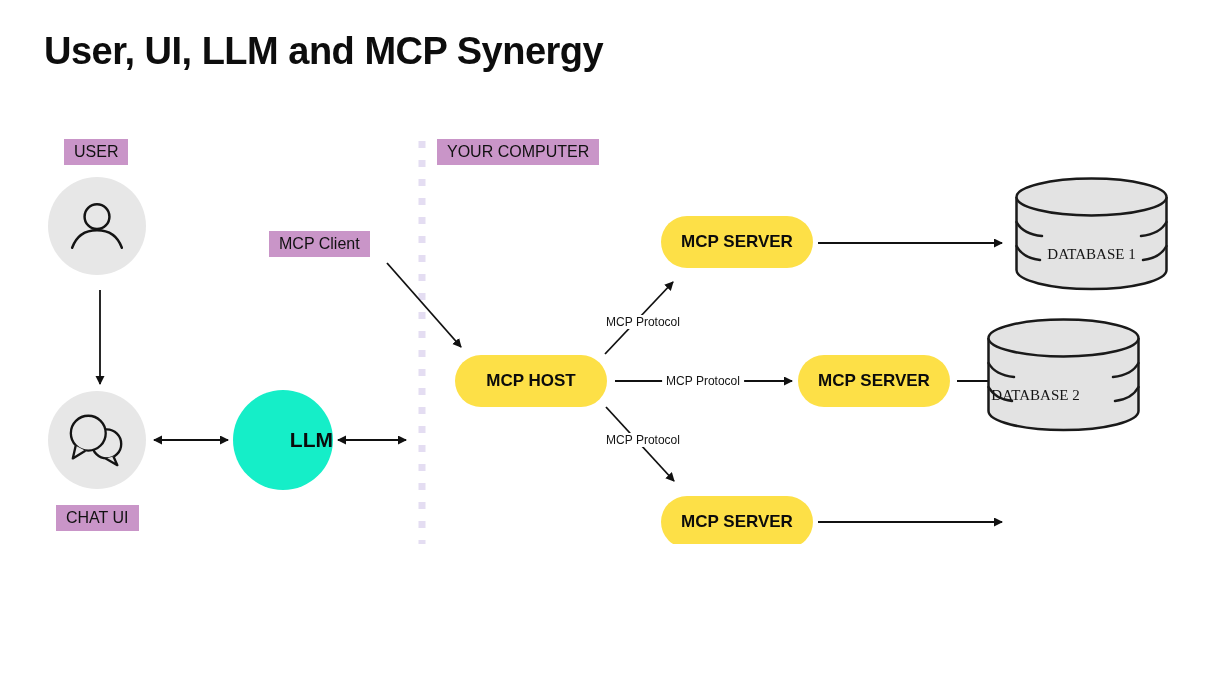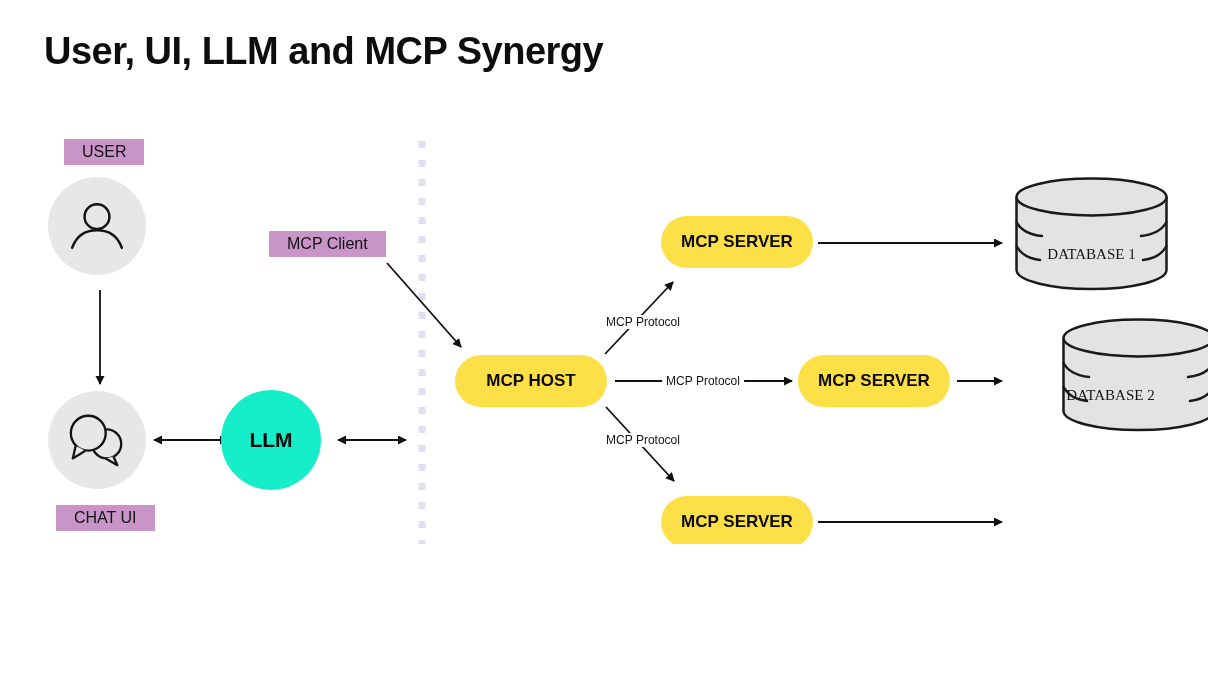--- a/index.html
+++ b/index.html
@@ -14,21 +14,21 @@
   .title {
     position: absolute; left: 44px; top: 30px;
     font-size: 38px; font-weight: 600; letter-spacing: -0.5px;
     color: #0d0d0d; white-space: nowrap;
   }
   svg.overlay { position: absolute; left: 0; top: 0; }
 
   .badge {
     position: absolute; height: 26px;
     display: inline-flex; align-items: center;
-    padding: 0 18px;
+    padding: 0 10px;
     background: #c995c8; color: #111;
     font-size: 16px; white-space: nowrap;
   }
   .circle-node {
     position: absolute; border-radius: 50%;
     display: flex; align-items: center; justify-content: center;
   }
   .gray-circle { width: 98px; height: 98px; background: #e7e7e7; }
   .llm-circle {
     width: 100px; height: 100px; background: #15eec8;
@@ -87,20 +87,21 @@
       <line x1="605" y1="354" x2="673" y2="282" marker-end="url(#ah)"></line>
       <line x1="615" y1="381" x2="792" y2="381" marker-end="url(#ah)"></line>
       <line x1="606" y1="407" x2="674" y2="481" marker-end="url(#ah)"></line>
       <line x1="818" y1="243" x2="1002" y2="243" marker-end="url(#ah)"></line>
       <line x1="957" y1="381" x2="1002" y2="381" marker-end="url(#ah)"></line>
       <line x1="818" y1="522" x2="1002" y2="522" marker-end="url(#ah)"></line>
     </g>
   </svg>
 
   <div class="badge" style="left:64px; top:139px;">USER</div>
+  <div class="badge" style="left:437px; top:139px;">YOUR COMPUTER</div>
   <div class="badge" style="left:269px; top:231px;">MCP Client</div>
   <div class="badge" style="left:56px; top:505px;">CHAT UI</div>
 
   <div class="circle-node gray-circle" style="left:48px; top:177px;">
     <svg width="58" height="58" viewBox="0 0 56 56">
       <circle cx="28" cy="19" r="12" fill="none" stroke="#141414" stroke-width="2.4"></circle>
       <path d="M 4 49 Q 10 32 28 32 Q 46 32 52 49" fill="none" stroke="#141414" stroke-width="2.4" stroke-linecap="round"></path>
     </svg>
   </div>
 
@@ -108,21 +109,21 @@
     <svg width="62" height="58" viewBox="0 0 64 58">
 
       <circle cx="42" cy="33" r="15" fill="#e7e7e7" stroke="#141414" stroke-width="2.4"></circle>
       <path d="M 49 46 L 53 55 L 41 48" fill="#e7e7e7" stroke="#141414" stroke-width="2.4" stroke-linejoin="round"></path>
 
       <circle cx="23" cy="22" r="18" fill="#e7e7e7" stroke="#141414" stroke-width="2.4"></circle>
       <path d="M 10 35 L 7 48 L 20 40" fill="#e7e7e7" stroke="#141414" stroke-width="2.4" stroke-linejoin="round"></path>
     </svg>
   </div>
 
-  <div class="circle-node llm-circle" style="left:221px; top:390px;">
+  <div class="circle-node llm-circle" style="left:233px; top:390px;justify-content:flex-end;">
     <span>LLM</span>
   </div>
 
   <div class="pill" style="left:455px; top:355px;">
     <span>MCP HOST</span>
   </div>
   <div class="pill" style="left:661px; top:216px;">
     <span>MCP SERVER</span>
   </div>
   <div class="pill" style="left:798px; top:355px;">
@@ -143,21 +144,21 @@
       <g fill="none" stroke="#1a1a1a" stroke-width="2.5" stroke-linecap="round">
         <path d="M 1.5 45 Q 8 57 27 59"></path>
           <path d="M 151.5 45 Q 145 57 126 59"></path>
         <path d="M 1.5 69 Q 8 81 25 83"></path>
           <path d="M 151.5 69 Q 145 81 128 83"></path>
       </g>
     </svg>
     <div class="db-label single">DATABASE 1</div>
   </div>
 
-  <div class="db" style="left:1034px; top:318px;padding-left:28px;">
+  <div class="db" style="left:959px; top:318px;padding-left:28px;">
     <svg width="153" height="114" viewBox="0 0 153 114">
       <path d="M 1.5 20 L 1.5 93 A 75 19 0 0 0 151.5 93 L 151.5 20" fill="#e3e3e3" stroke="#1a1a1a" stroke-width="2.5"></path>
       <ellipse cx="76.5" cy="20" rx="75" ry="18.5" fill="#e3e3e3" stroke="#1a1a1a" stroke-width="2.5"></ellipse>
       <g fill="none" stroke="#1a1a1a" stroke-width="2.5" stroke-linecap="round">
         <path d="M 1.5 45 Q 8 57 27 59"></path>
           <path d="M 151.5 45 Q 145 57 126 59"></path>
         <path d="M 1.5 69 Q 8 81 25 83"></path>
           <path d="M 151.5 69 Q 145 81 128 83"></path>
       </g>
     </svg>

